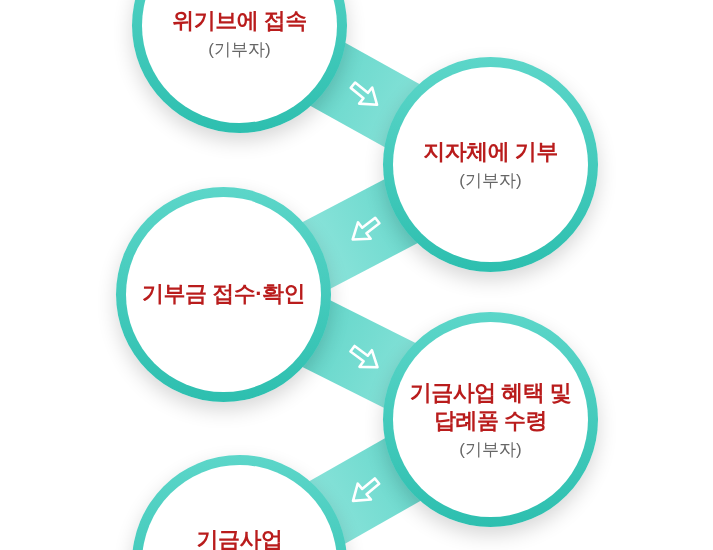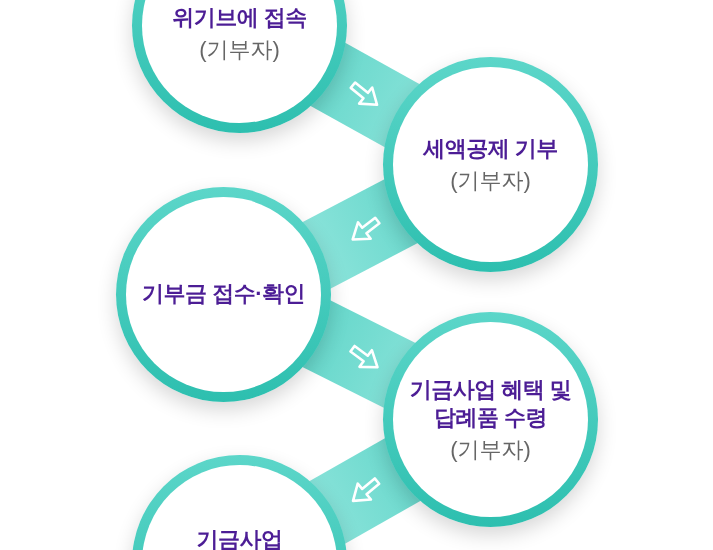--- a/index.html
+++ b/index.html
@@ -68,27 +68,27 @@
   .c2 { left: 383px; top: 57px;  }
   .c3 { left: 116px; top: 187px; }
   .c4 { left: 383px; top: 312px; }
   .c5 { left: 132px; top: 455px; }
   .c1 .content { transform: translateY(8px); }
   .c5 .content { transform: translateY(-20px); }
 
   .title {
     font-size: 22px;
     font-weight: 700;
-    color: #4c1d95;
+    color: #b91c1c;
     letter-spacing: -0.5px;
     line-height: 1.3;
     white-space: pre-line;
   }
   .subtitle {
-    font-size: 22px;
+    font-size: 17px;
     color: #666666;
     margin-top: 4px;
     line-height: 1.2;
   }
 </style>
 </head>
 <body>
 
 <div class="canvas">
 
@@ -118,21 +118,21 @@
       <div class="content">
         <div class="title">위기브에 접속</div>
         <div class="subtitle">(기부자)</div>
       </div>
     </div>
   </div>
 
   <div class="circle c2">
     <div class="inner">
       <div class="content">
-        <div class="title">세액공제 기부</div>
+        <div class="title">지자체에 기부</div>
         <div class="subtitle">(기부자)</div>
       </div>
     </div>
   </div>
 
   <div class="circle c3">
     <div class="inner">
       <div class="content">
         <div class="title">기부금 접수·확인</div>
       </div>

